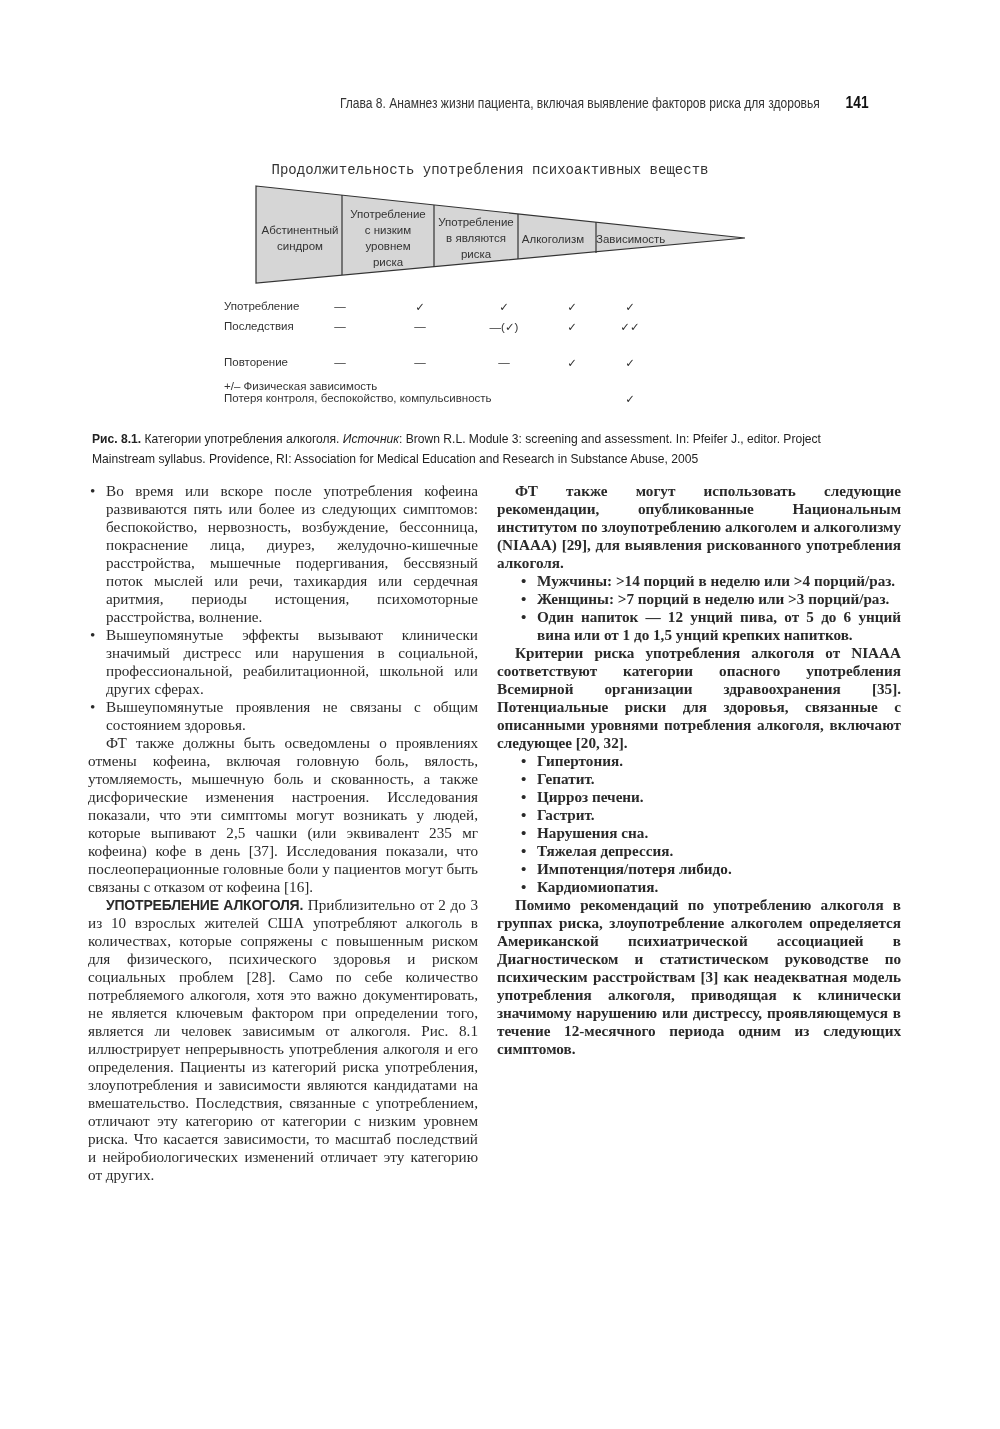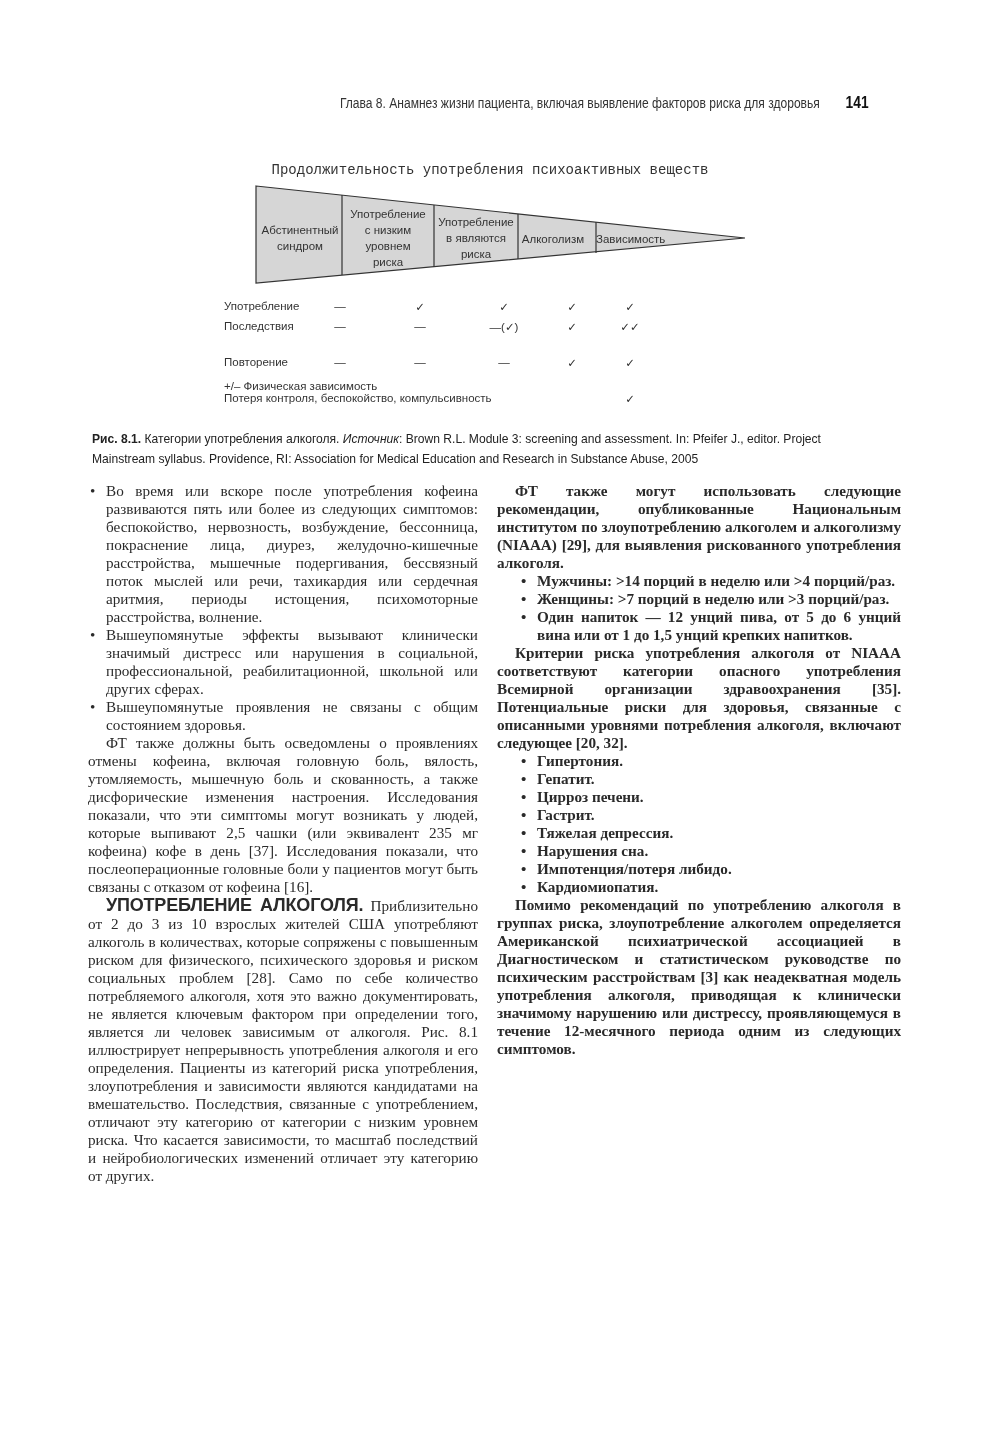--- a/index.html
+++ b/index.html
@@ -35,21 +35,21 @@
     .col { position: absolute; top: 482px; width: 390px; font-family: "Liberation Serif", serif; font-size: 15.2px; line-height: 18px; color: #2a2a2a; text-align: justify; }
     .col.left { left: 88px; }
     .col.right { left: 497px; width: 404px; font-weight: bold; }
     .col p { margin: 0; text-indent: 18px; }
     .col ul { margin: 0; padding: 0; list-style: none; }
     .col li { position: relative; padding-left: 18px; }
     .col li::before { content: "•"; position: absolute; left: 2px; top: 0; }
     .col ul.indented li { padding-left: 40px; }
     .col ul.indented li::before { left: 24px; }
     .col ul.short li { text-align: left; }
-    .runin { font-family: "Liberation Sans", sans-serif; font-weight: bold; font-size: 18px; letter-spacing: -0.2px; }
+    .runin { font-family: "Liberation Sans", sans-serif; font-weight: bold; font-size: 14px; letter-spacing: -0.2px; }
   </style>
 </head>
 <body>
 
 <div class="running-head">
   <span>Глава 8. Анамнез жизни пациента, включая выявление факторов риска для здоровья</span>
   <span class="pnum">141</span>
 </div>
 
 <div class="figure">
@@ -138,19 +138,19 @@
     <li>Мужчины: &gt;14 порций в неделю или &gt;4 порций/раз.</li>
     <li>Женщины: &gt;7 порций в неделю или &gt;3 порций/раз.</li>
     <li>Один напиток — 12 унций пива, от 5 до 6 унций вина или от 1 до 1,5 унций крепких напитков.</li>
   </ul>
   <p>Критерии риска употребления алкоголя от NIAAA соответствуют категории опасного употребления Всемирной организации здравоохранения [35]. Потенциальные риски для здоровья, связанные с описанными уровнями потребления алкоголя, включают следующее [20, 32].</p>
   <ul class="indented short">
     <li>Гипертония.</li>
     <li>Гепатит.</li>
     <li>Цирроз печени.</li>
     <li>Гастрит.</li>
+    <li>Нарушения сна.</li>
     <li>Тяжелая депрессия.</li>
-    <li>Нарушения сна.</li>
     <li>Импотенция/потеря либидо.</li>
     <li>Кардиомиопатия.</li>
   </ul>
   <p>Помимо рекомендаций по употреблению алкоголя в группах риска, злоупотребление алкоголем определяется Американской психиатрической ассоциацией в Диагностическом и статистическом руководстве по психическим расстройствам [3] как неадекватная модель употребления алкоголя, приводящая к клинически значимому нарушению или дистрессу, проявляющемуся в течение 12-месячного периода одним из следующих симптомов.</p>
 </div>
 
 </body></html>

